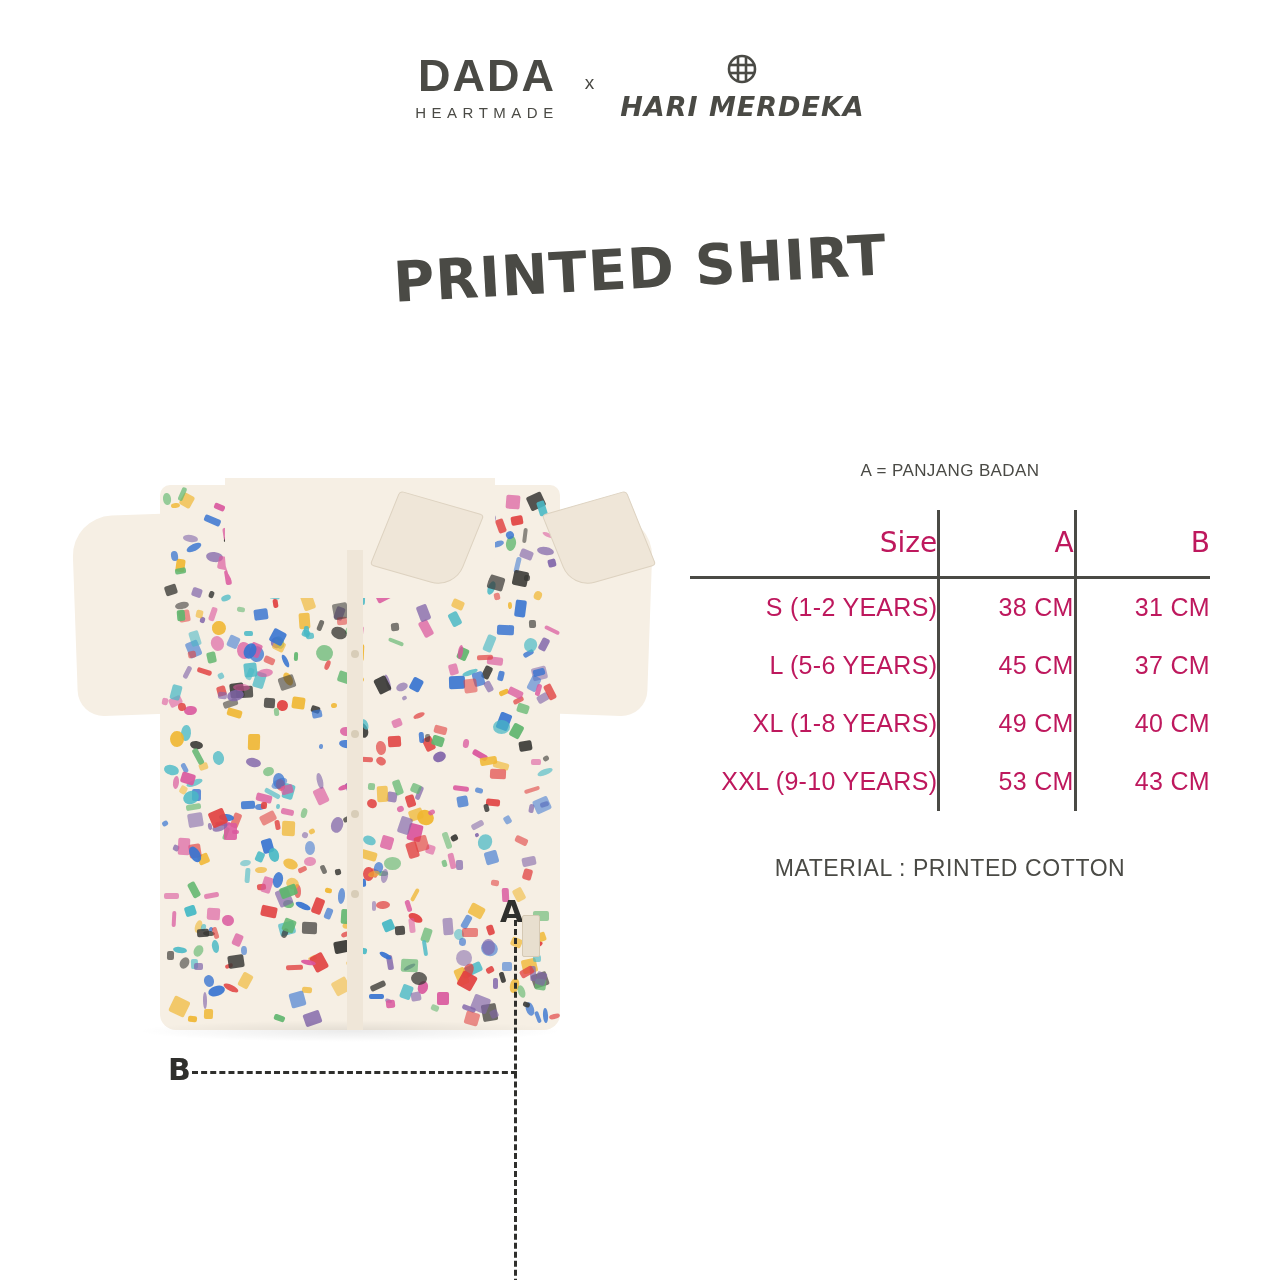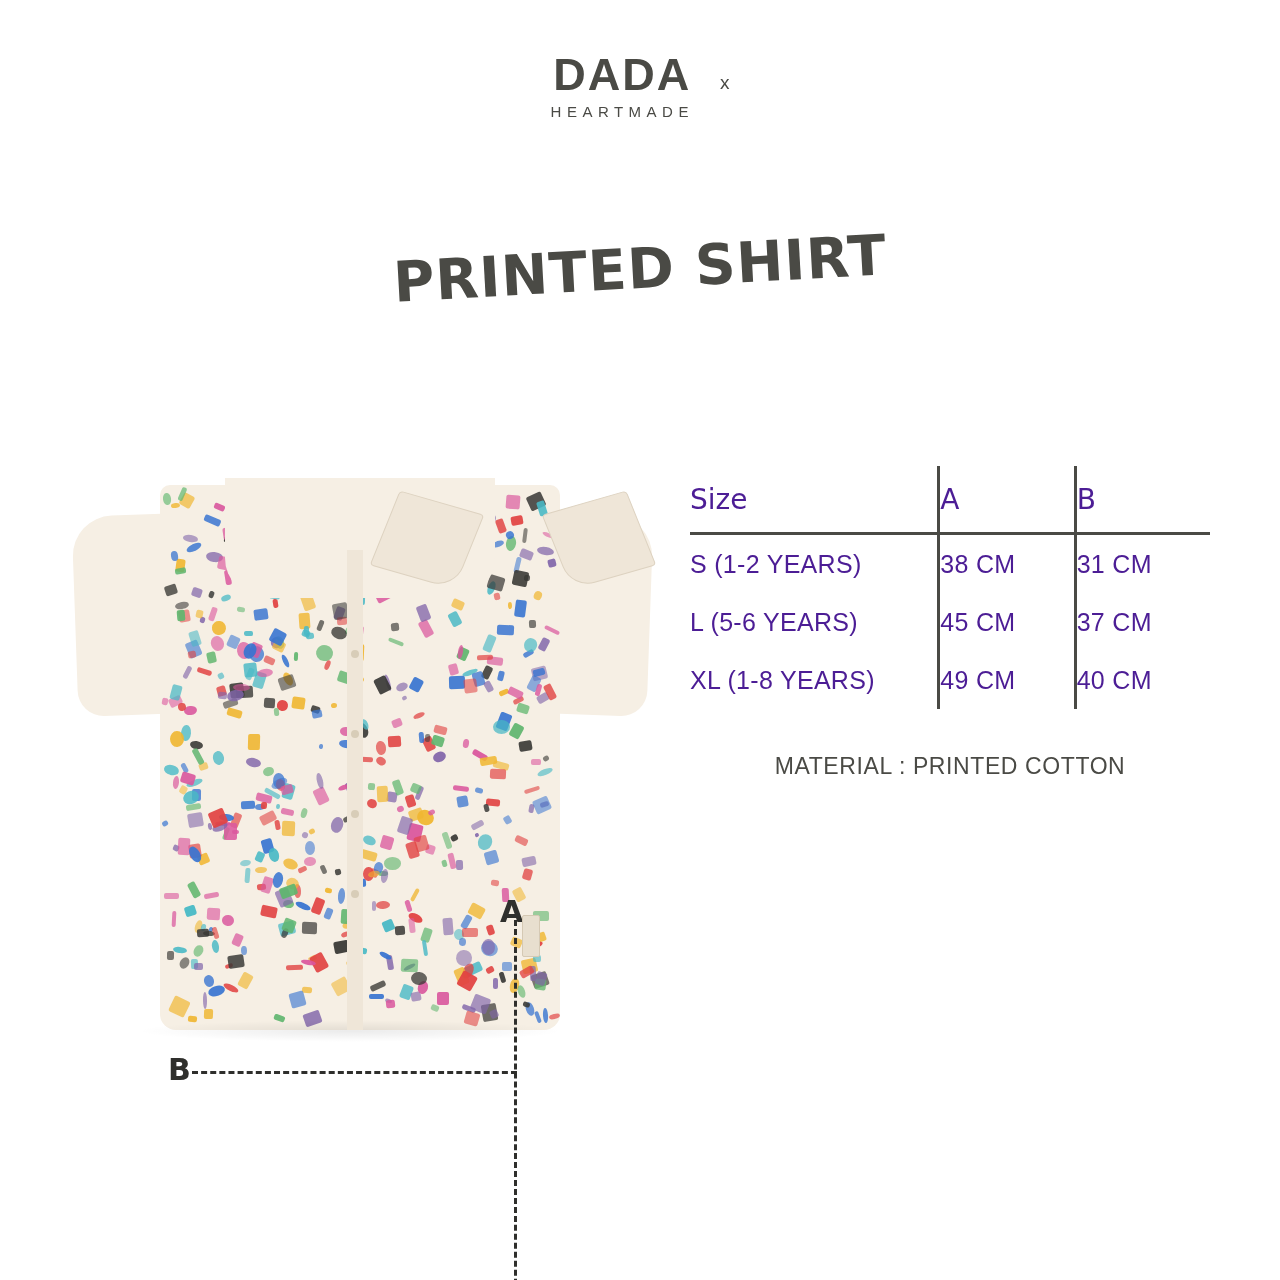--- a/index.html
+++ b/index.html
@@ -243,22 +243,22 @@
   }
   .legend div { display: block; }
 
   table.size-table {
     margin: 26px auto 0 auto;
     border-collapse: collapse;
     width: 520px;
   }
   table.size-table th,
   table.size-table td {
-    text-align: left;
-    color: #4c1d95;
+    text-align: right;
+    color: #be185d;
     padding: 0;
   }
   table.size-table th {
     font-size: 28px;
     font-weight: normal;
     height: 66px;
     font-family: "DejaVu Sans", sans-serif;
   }
   table.size-table td {
     font-size: 25px;
@@ -288,20 +288,32 @@
 </style>
 </head>
 <body>
 
 <div class="brand-bar">
   <div class="brand-left">
     <div class="brand-mooi">DADA</div>
     <div class="brand-heartmade">HEARTMADE</div>
   </div>
   <div class="brand-x">x</div>
+  <div class="brand-right">
+    <div class="hm-mark">
+      <svg width="34" height="34" viewBox="0 0 34 34" aria-hidden="true">
+        <circle cx="17" cy="17" r="13" fill="none" stroke="#4a4a45" stroke-width="2.6"></circle>
+        <line x1="4" y1="13" x2="30" y2="13" stroke="#4a4a45" stroke-width="2.6"></line>
+        <line x1="4" y1="21" x2="30" y2="21" stroke="#4a4a45" stroke-width="2.6"></line>
+        <line x1="13" y1="4" x2="13" y2="30" stroke="#4a4a45" stroke-width="2.6"></line>
+        <line x1="21" y1="4" x2="21" y2="30" stroke="#4a4a45" stroke-width="2.6"></line>
+      </svg>
+    </div>
+    <div class="brand-hari">HARI MERDEKA</div>
+  </div>
 </div>
 
 <div class="page-title-wrap">
   <div class="page-title">PRINTED SHIRT</div>
 </div>
 
 <div class="product-area">
 
   <div class="shirt">
     <div class="sleeve left"></div>
@@ -845,20 +857,21 @@
 
   <div class="guide-v"></div>
   <div class="guide-h"></div>
   <div class="guide-label a">A</div>
   <div class="guide-label b">B</div>
 </div>
 
 <div class="chart-area">
 
   <div class="legend">
+    <div>A = PANJANG BADAN</div>
   </div>
 
   <table class="size-table">
     <thead>
       <tr>
         <th class="col-size">Size</th>
         <th class="col-a">A</th>
         <th class="col-b">B</th>
       </tr>
     </thead>
@@ -871,17 +884,22 @@
         <tr>
           <td class="col-size">L (5-6 YEARS)</td>
           <td class="col-a">45 CM</td>
           <td class="col-b">37 CM</td>
         </tr>
         <tr>
           <td class="col-size">XL (1-8 YEARS)</td>
           <td class="col-a">49 CM</td>
           <td class="col-b">40 CM</td>
         </tr>
+        <tr>
+          <td class="col-size">XXL (9-10 YEARS)</td>
+          <td class="col-a">53 CM</td>
+          <td class="col-b">43 CM</td>
+        </tr>
       </tbody>
   </table>
 
   <div class="material">MATERIAL : PRINTED COTTON</div>
 </div>
 
 </body></html>

